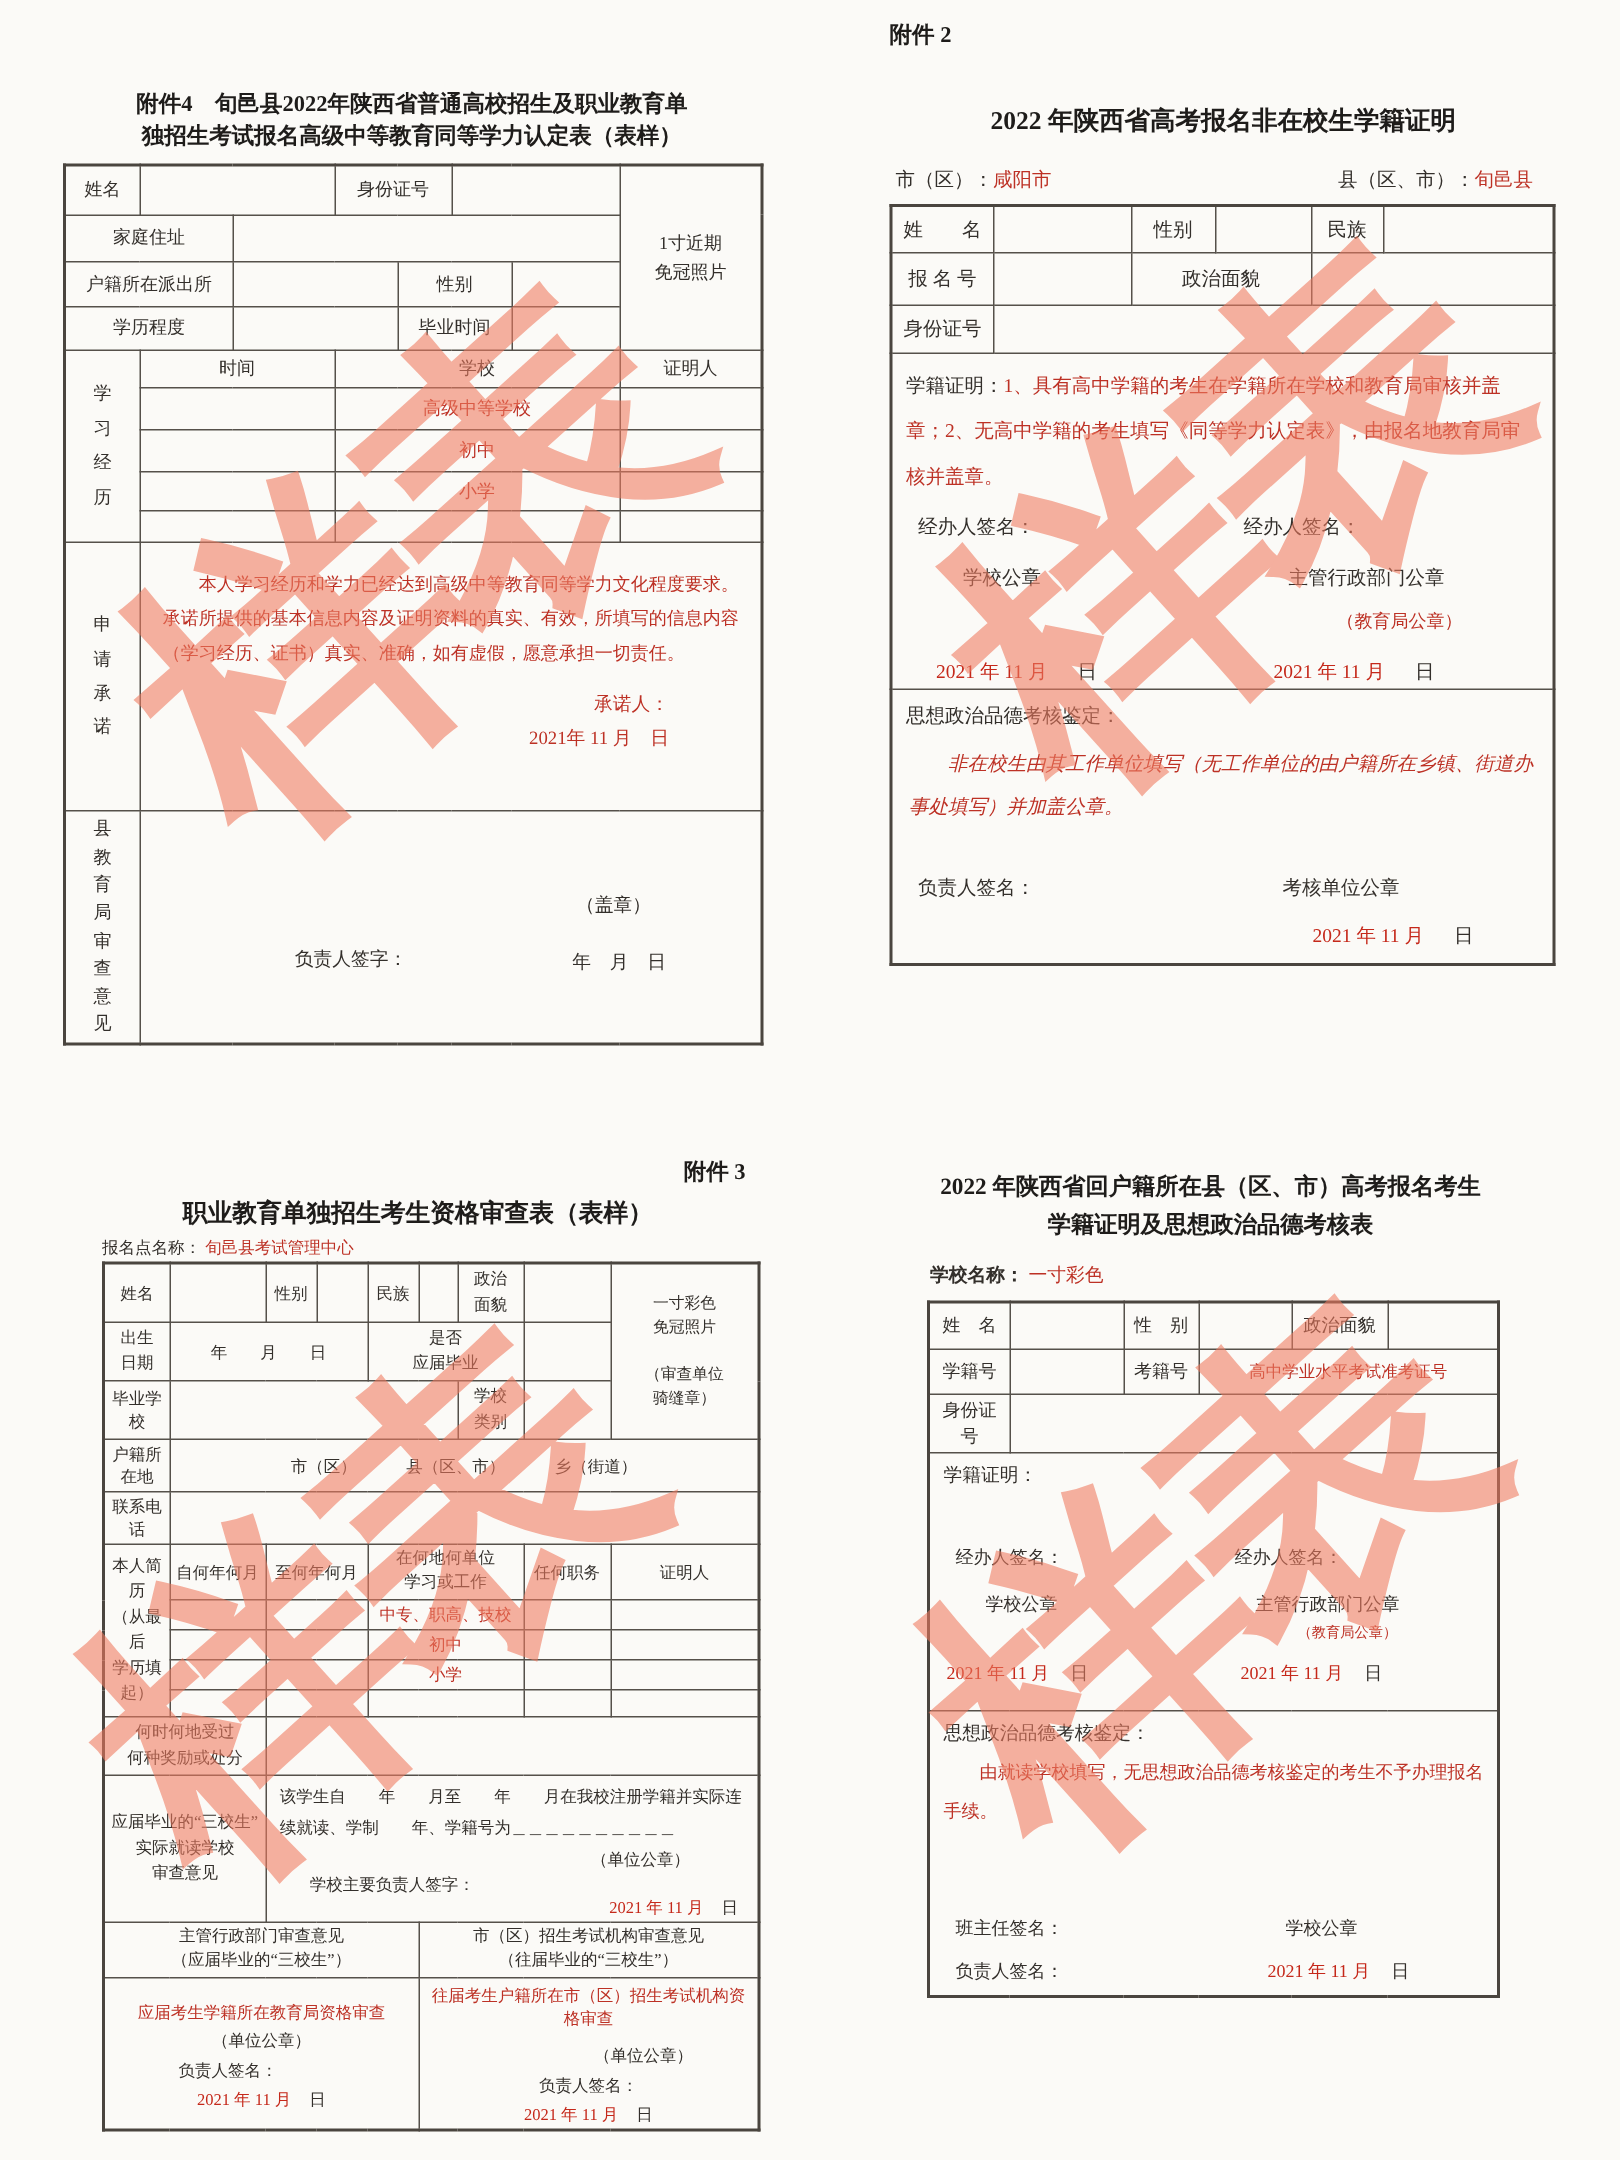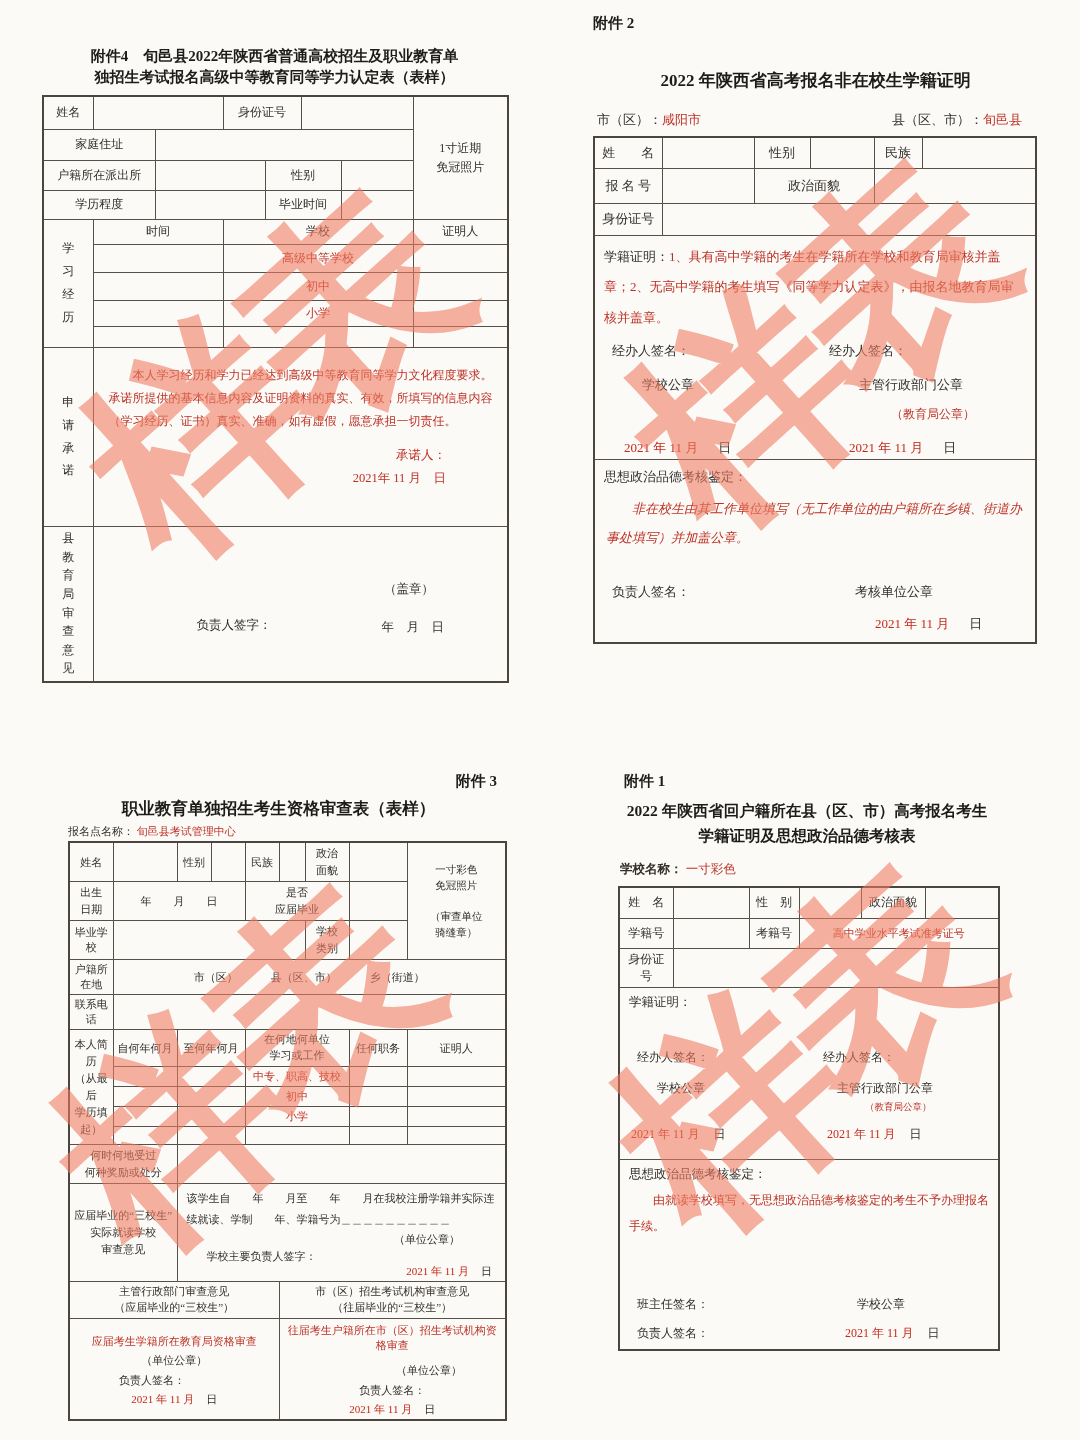--- a/index.html
+++ b/index.html
@@ -35,21 +35,21 @@
   
   .f3 td { font-size:11px; }
   .f3 .hdrline { line-height:1.45; }
   .cellstack { line-height:1.55; }
 </style>
 </head>
 <body>
 
 <div id="canvas">
 
-  <div class="form" style="left:42px; top:46px; width:465px;">
+  <div class="form" style="left:42px; top:60px; width:465px;">
     <div class="ftitle" style="font-size:15px; line-height:1.4;">
       <div><span class="attach-tag">附件4</span>　<span>旬邑县2022年陕西省普通高校招生及职业教育单</span></div>
       <div>独招生考试报名高级中等教育同等学力认定表（表样）</div>
     </div>
     <table class="f-table" style="width:465px; margin-top:7px;">
       <colgroup>
           <col style="width:50px">
           <col style="width:62px">
           <col style="width:68px">
           <col style="width:42px">
@@ -345,21 +345,20 @@
           <div style="margin-top:10px; text-align:right; padding-right:40px;">（单位公章）</div>
           <div style="margin-top:5px;">负责人签名：</div>
           <div style="margin-top:4px;"><span class="dred">2021 年 11 月</span><span class="dday" style="margin-left:12px;">日</span></div>
         </td>
       </tr>
     </tbody>
       </table>
   </div>
 
   <div class="form" style="left:608px; top:772px; width:398px;">
-    <div class="attach-tag" style="margin-left:16px;">附件 1</div>
     <div class="ftitle" style="font-size:15.5px; line-height:1.6; margin-top:8px;">
       <div>2022 年陕西省回户籍所在县（区、市）高考报名考生</div>
       <div>学籍证明及思想政治品德考核表</div>
     </div>
     <div style="font-size:12.5px; margin:12px 0 8px 12px;">
       <span style="font-weight:bold;">学校名称：</span>
       <span class="red">一寸彩色</span>
     </div>
     <table class="f-table" style="width:380px; margin-left:10px;">
       <colgroup>

